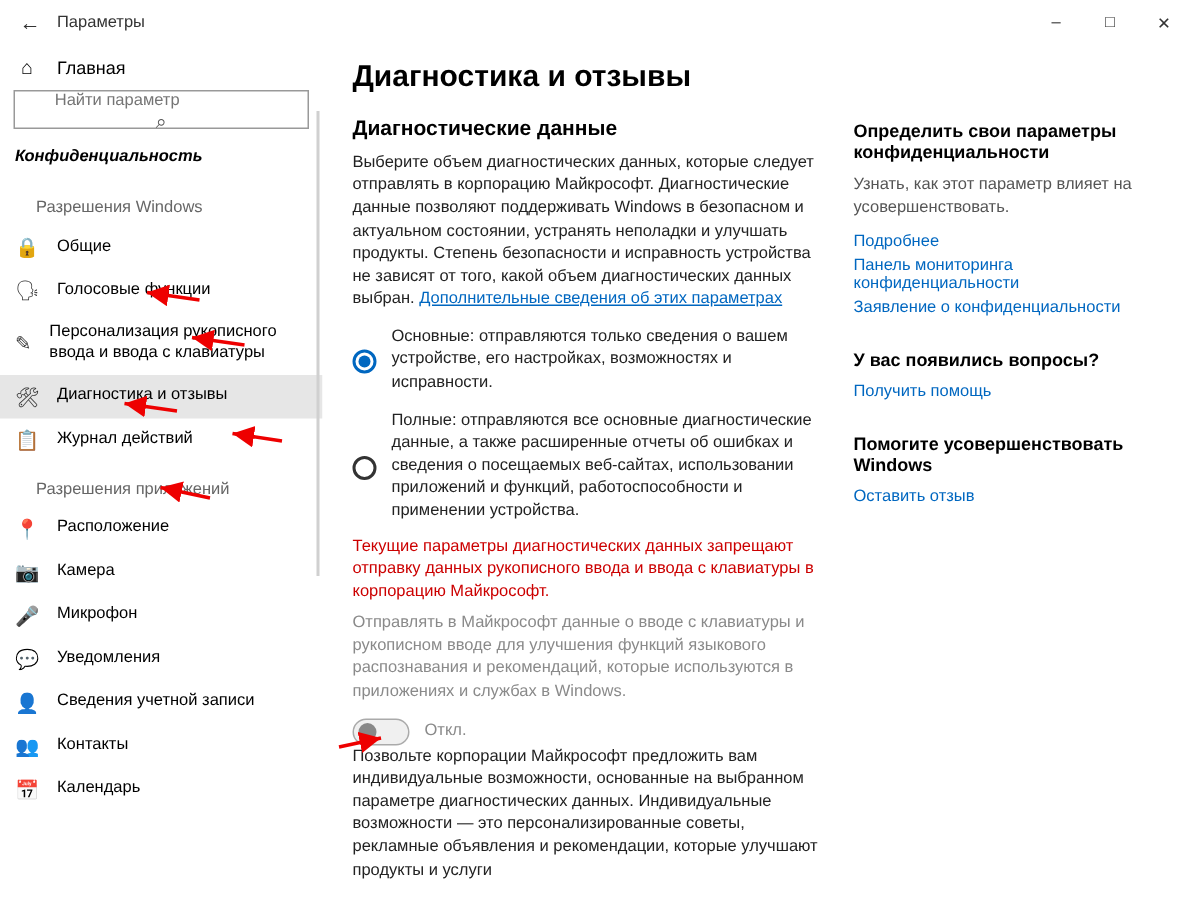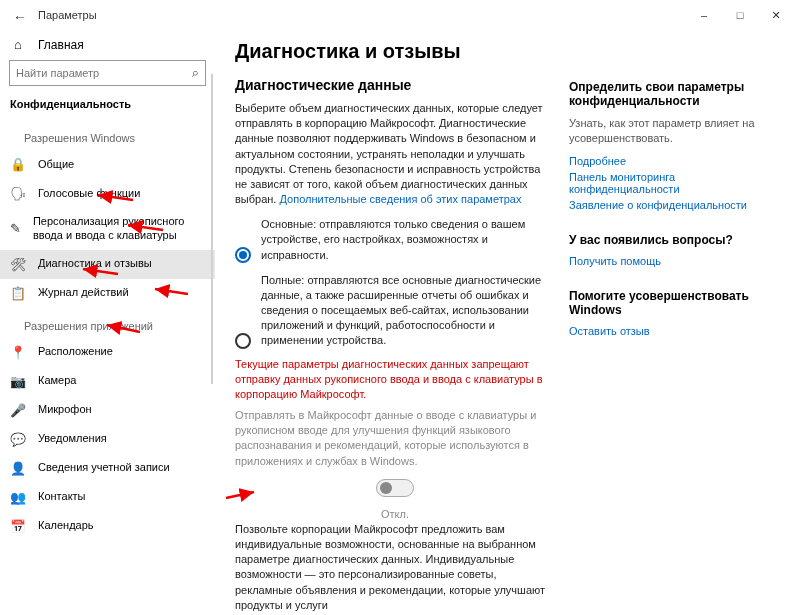--- a/index.html
+++ b/index.html
@@ -7,43 +7,43 @@
   .window { display: flex; flex-direction: column; height: 100%; }
   .titlebar { display: flex; align-items: center; height: 30px; padding: 0 6px; }
   .titlebar .back { width: 28px; text-align: center; color: #333; font-size: 14px; }
   .titlebar .title { flex: 1; font-size: 11px; color: #333; padding-left: 4px; }
   .winbtns { display: flex; }
   .winbtn { width: 36px; height: 30px; display: flex; align-items: center; justify-content: center; color: #333; font-size: 11px; }
   .content { display: flex; flex: 1; overflow: hidden; }
   .sidebar { width: 215px; padding: 2px 0 0 0; overflow-y: hidden; position: relative; }
   .home { display: flex; align-items: center; padding: 5px 10px 8px 10px; gap: 12px; color: #000; }
   .home .ic { width: 16px; text-align: center; font-size: 13px; }
-  .search { display: flex; align-items: center; border: 1px solid #999; margin: 0 9px 8px 9px; height: 26px; padding: 0 6px; }
+  .search { display: flex; align-items: center; border: 1px solid #999; margin: 0 9px 8px 9px; height: 26px; padding: 0 6px; flex-direction: column; }
   .search input { flex: 1; border: none; outline: none; font-size: 11px; color: #666; background: transparent; }
   .search .sic { font-size: 13px; color: #555; }
-  .cursec { padding: 4px 10px 10px 10px; font-size: 11px; font-weight: 600; color: #000; }
+  .cursec { padding: 4px 10px 10px 10px; font-size: 11px; font-weight: 600; color: #000; font-style: italic; }
   .group { padding: 12px 10px 6px 24px; font-size: 11px; color: #666; }
   .item { display: flex; align-items: center; padding: 7px 10px 7px 10px; gap: 12px; color: #000; position: relative; }
   .item.active { background: #e6e6e6; }
   .item .ic { width: 16px; text-align: center; font-size: 13px; color: #333; }
   .item .lbl { font-size: 11px; line-height: 1.25; }
   .sidebar .scrollbar { position: absolute; right: 2px; top: 44px; width: 2px; height: 310px; background: #d0d0d0; }
   .main { flex: 1; display: flex; overflow: hidden; padding: 6px 0 0 20px; }
   .maincol { width: 330px; padding-right: 10px; position: relative; }
   .h1 { font-size: 20px; font-weight: 600; margin: 4px 0 14px 0; }
   .h2 { font-size: 14px; font-weight: 600; margin: 4px 0 8px 0; }
   .p { font-size: 11px; line-height: 1.38; color: #222; }
   .pgrey { font-size: 11px; line-height: 1.38; color: #8a8a8a; }
   .pred { font-size: 11px; line-height: 1.38; color: #c00; }
-  .link { color: #0067c0; cursor: pointer; }
-  .radio-row { display: flex; gap: 10px; margin: 10px 0 8px 0; align-items: flex-end; }
+  .link { color: #0067c0; cursor: pointer; text-decoration: underline; }
+  .radio-row { display: flex; gap: 10px; margin: 10px 0 8px 0; align-items: center; }
   .radio { width: 16px; height: 16px; border: 2px solid #333; border-radius: 50%; flex-shrink: 0; margin-top: 2px; display: flex; align-items: center; justify-content: center; }
   .radio.sel { border-color: #0067c0; }
   .radio.sel::after { content: ""; width: 8px; height: 8px; background: #0067c0; border-radius: 50%; }
-  .toggle-row { display: flex; align-items: center; gap: 10px; margin-top: 10px; flex-direction: column; }
+  .toggle-row { display: flex; align-items: center; gap: 10px; margin-top: 10px; }
   .toggle { width: 38px; height: 18px; border: 1px solid #aaa; border-radius: 9px; background: #f0f0f0; position: relative; }
   .toggle::after { content: ""; position: absolute; width: 12px; height: 12px; border-radius: 50%; background: #888; top: 2px; left: 3px; }
   .aside { flex: 1; padding: 44px 12px 0 4px; }
   .aside .q { font-size: 12px; font-weight: 600; margin-bottom: 8px; }
   .aside .sm { font-size: 11px; color: #555; line-height: 1.4; margin-bottom: 8px; }
   .aside .lnk { display: block; font-size: 11px; color: #0067c0; margin-bottom: 4px; }
   .sect { margin-bottom: 22px; }
 </style>
 </head>
 <body>

